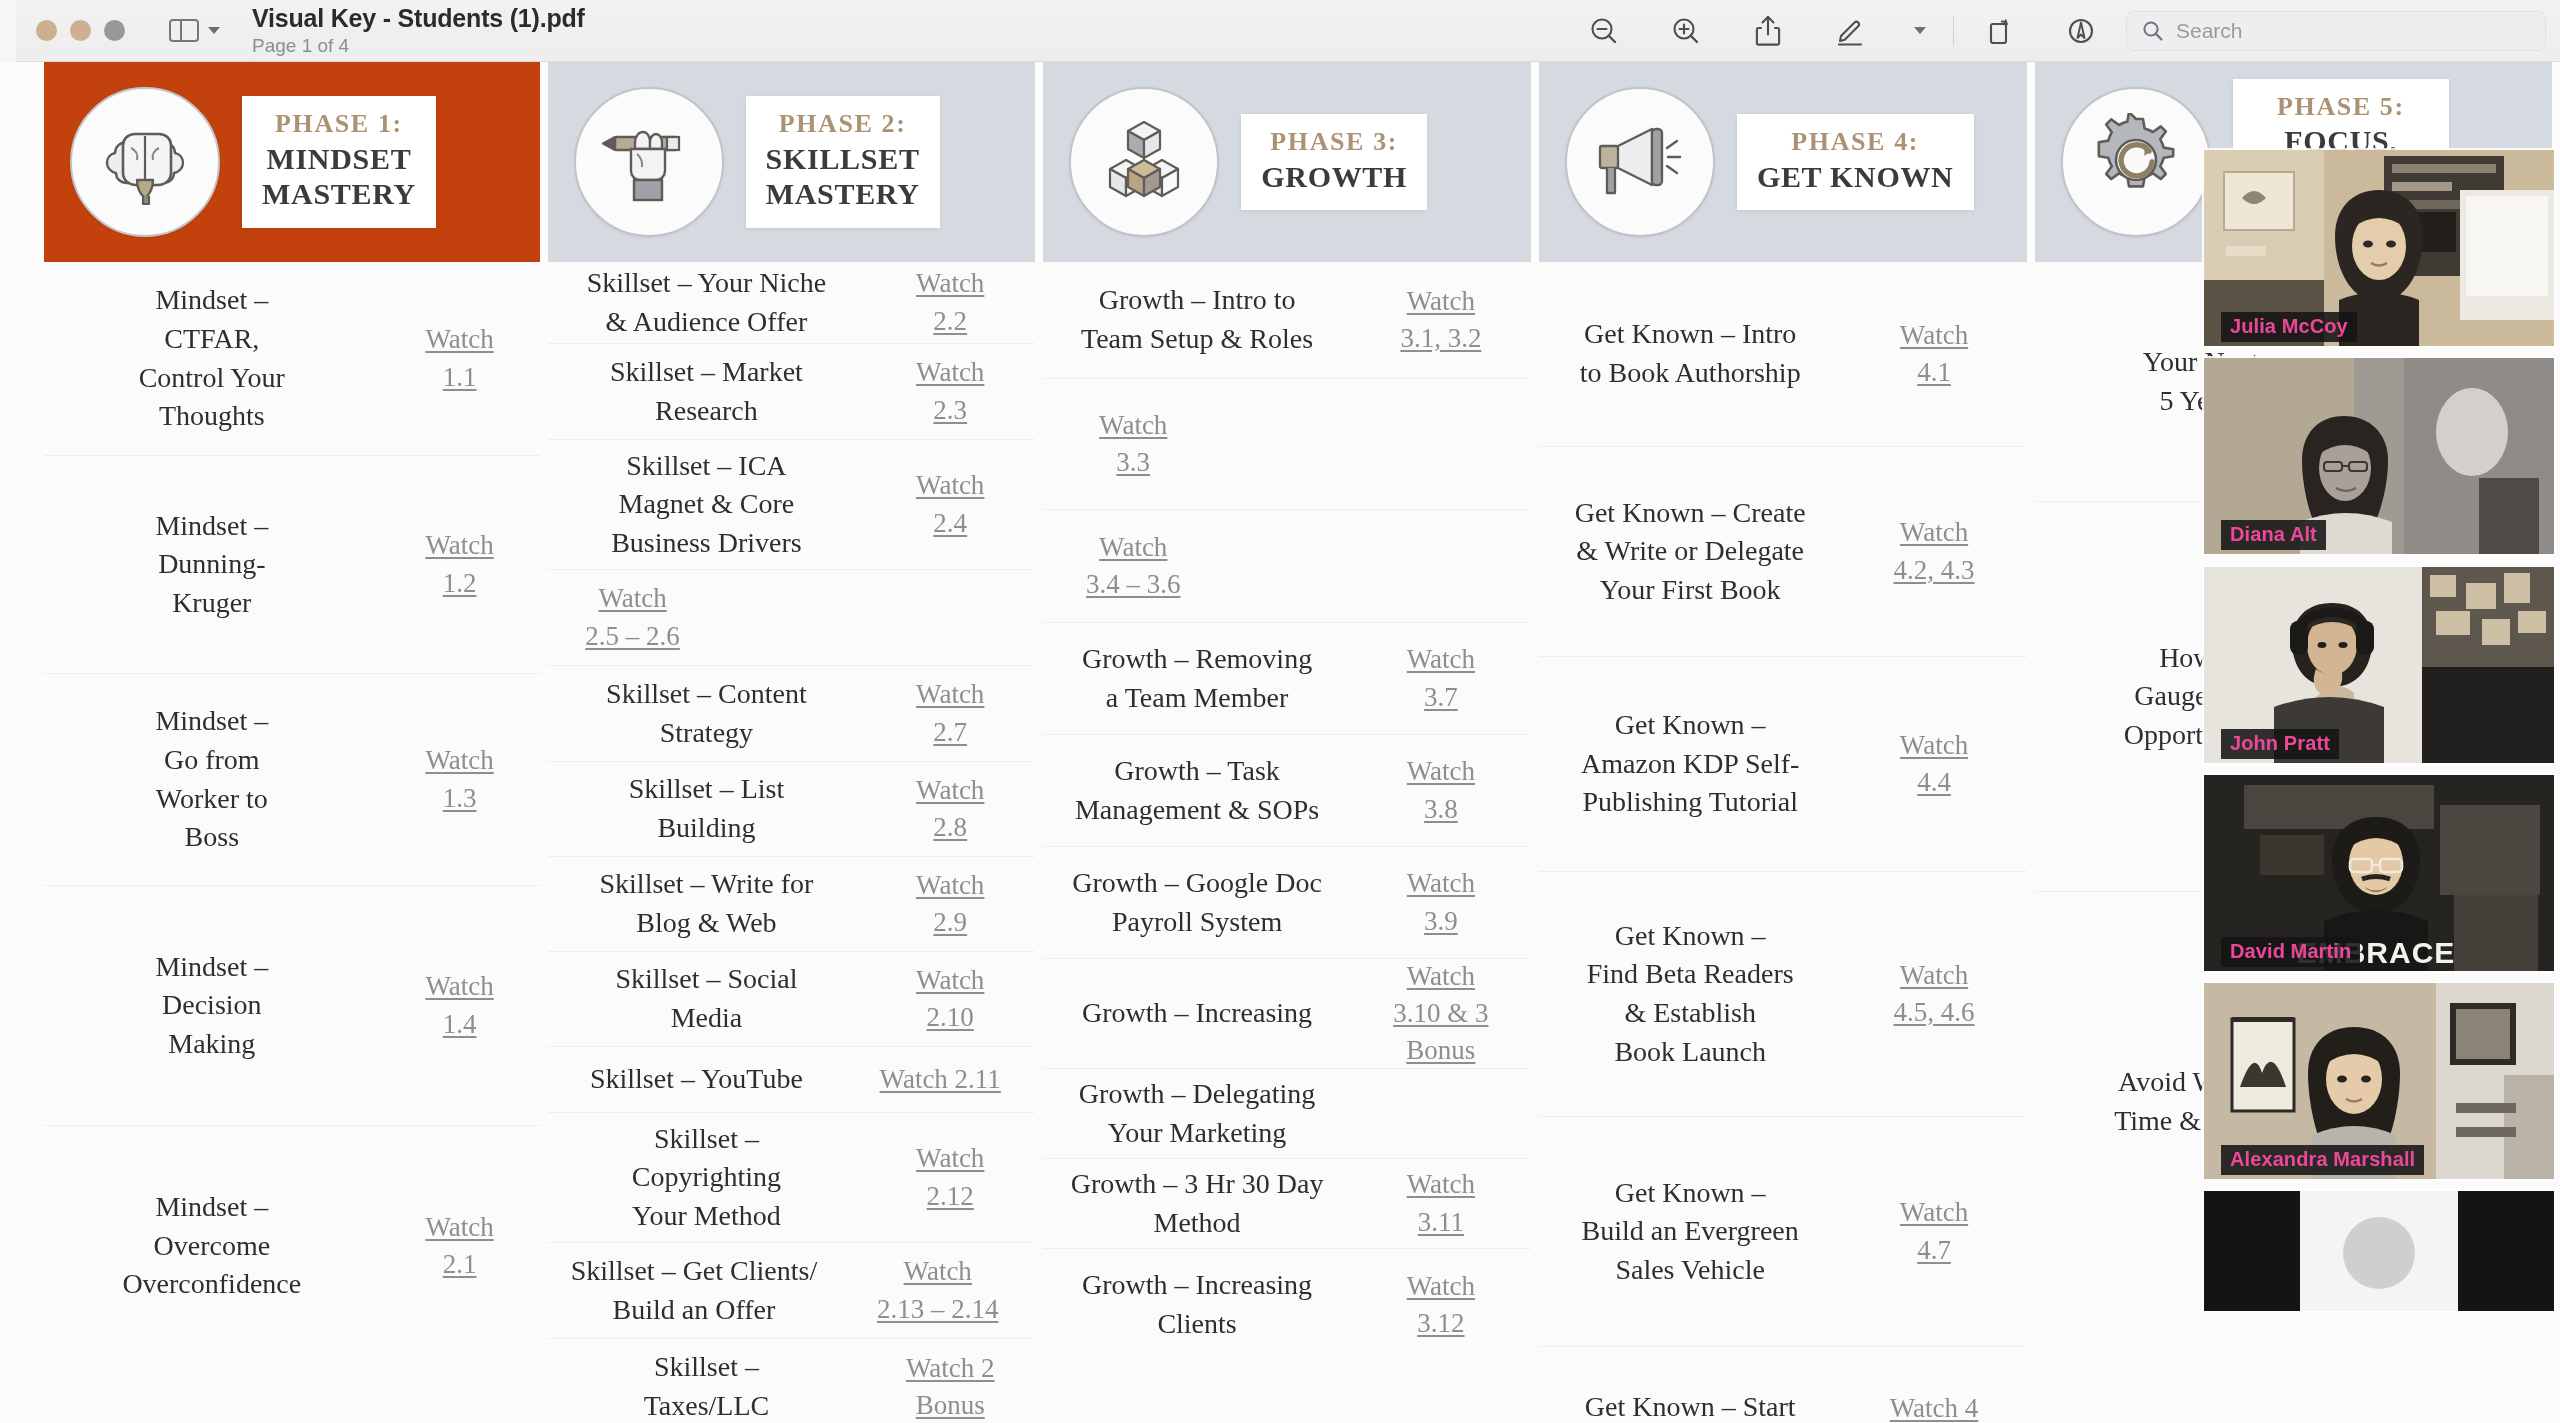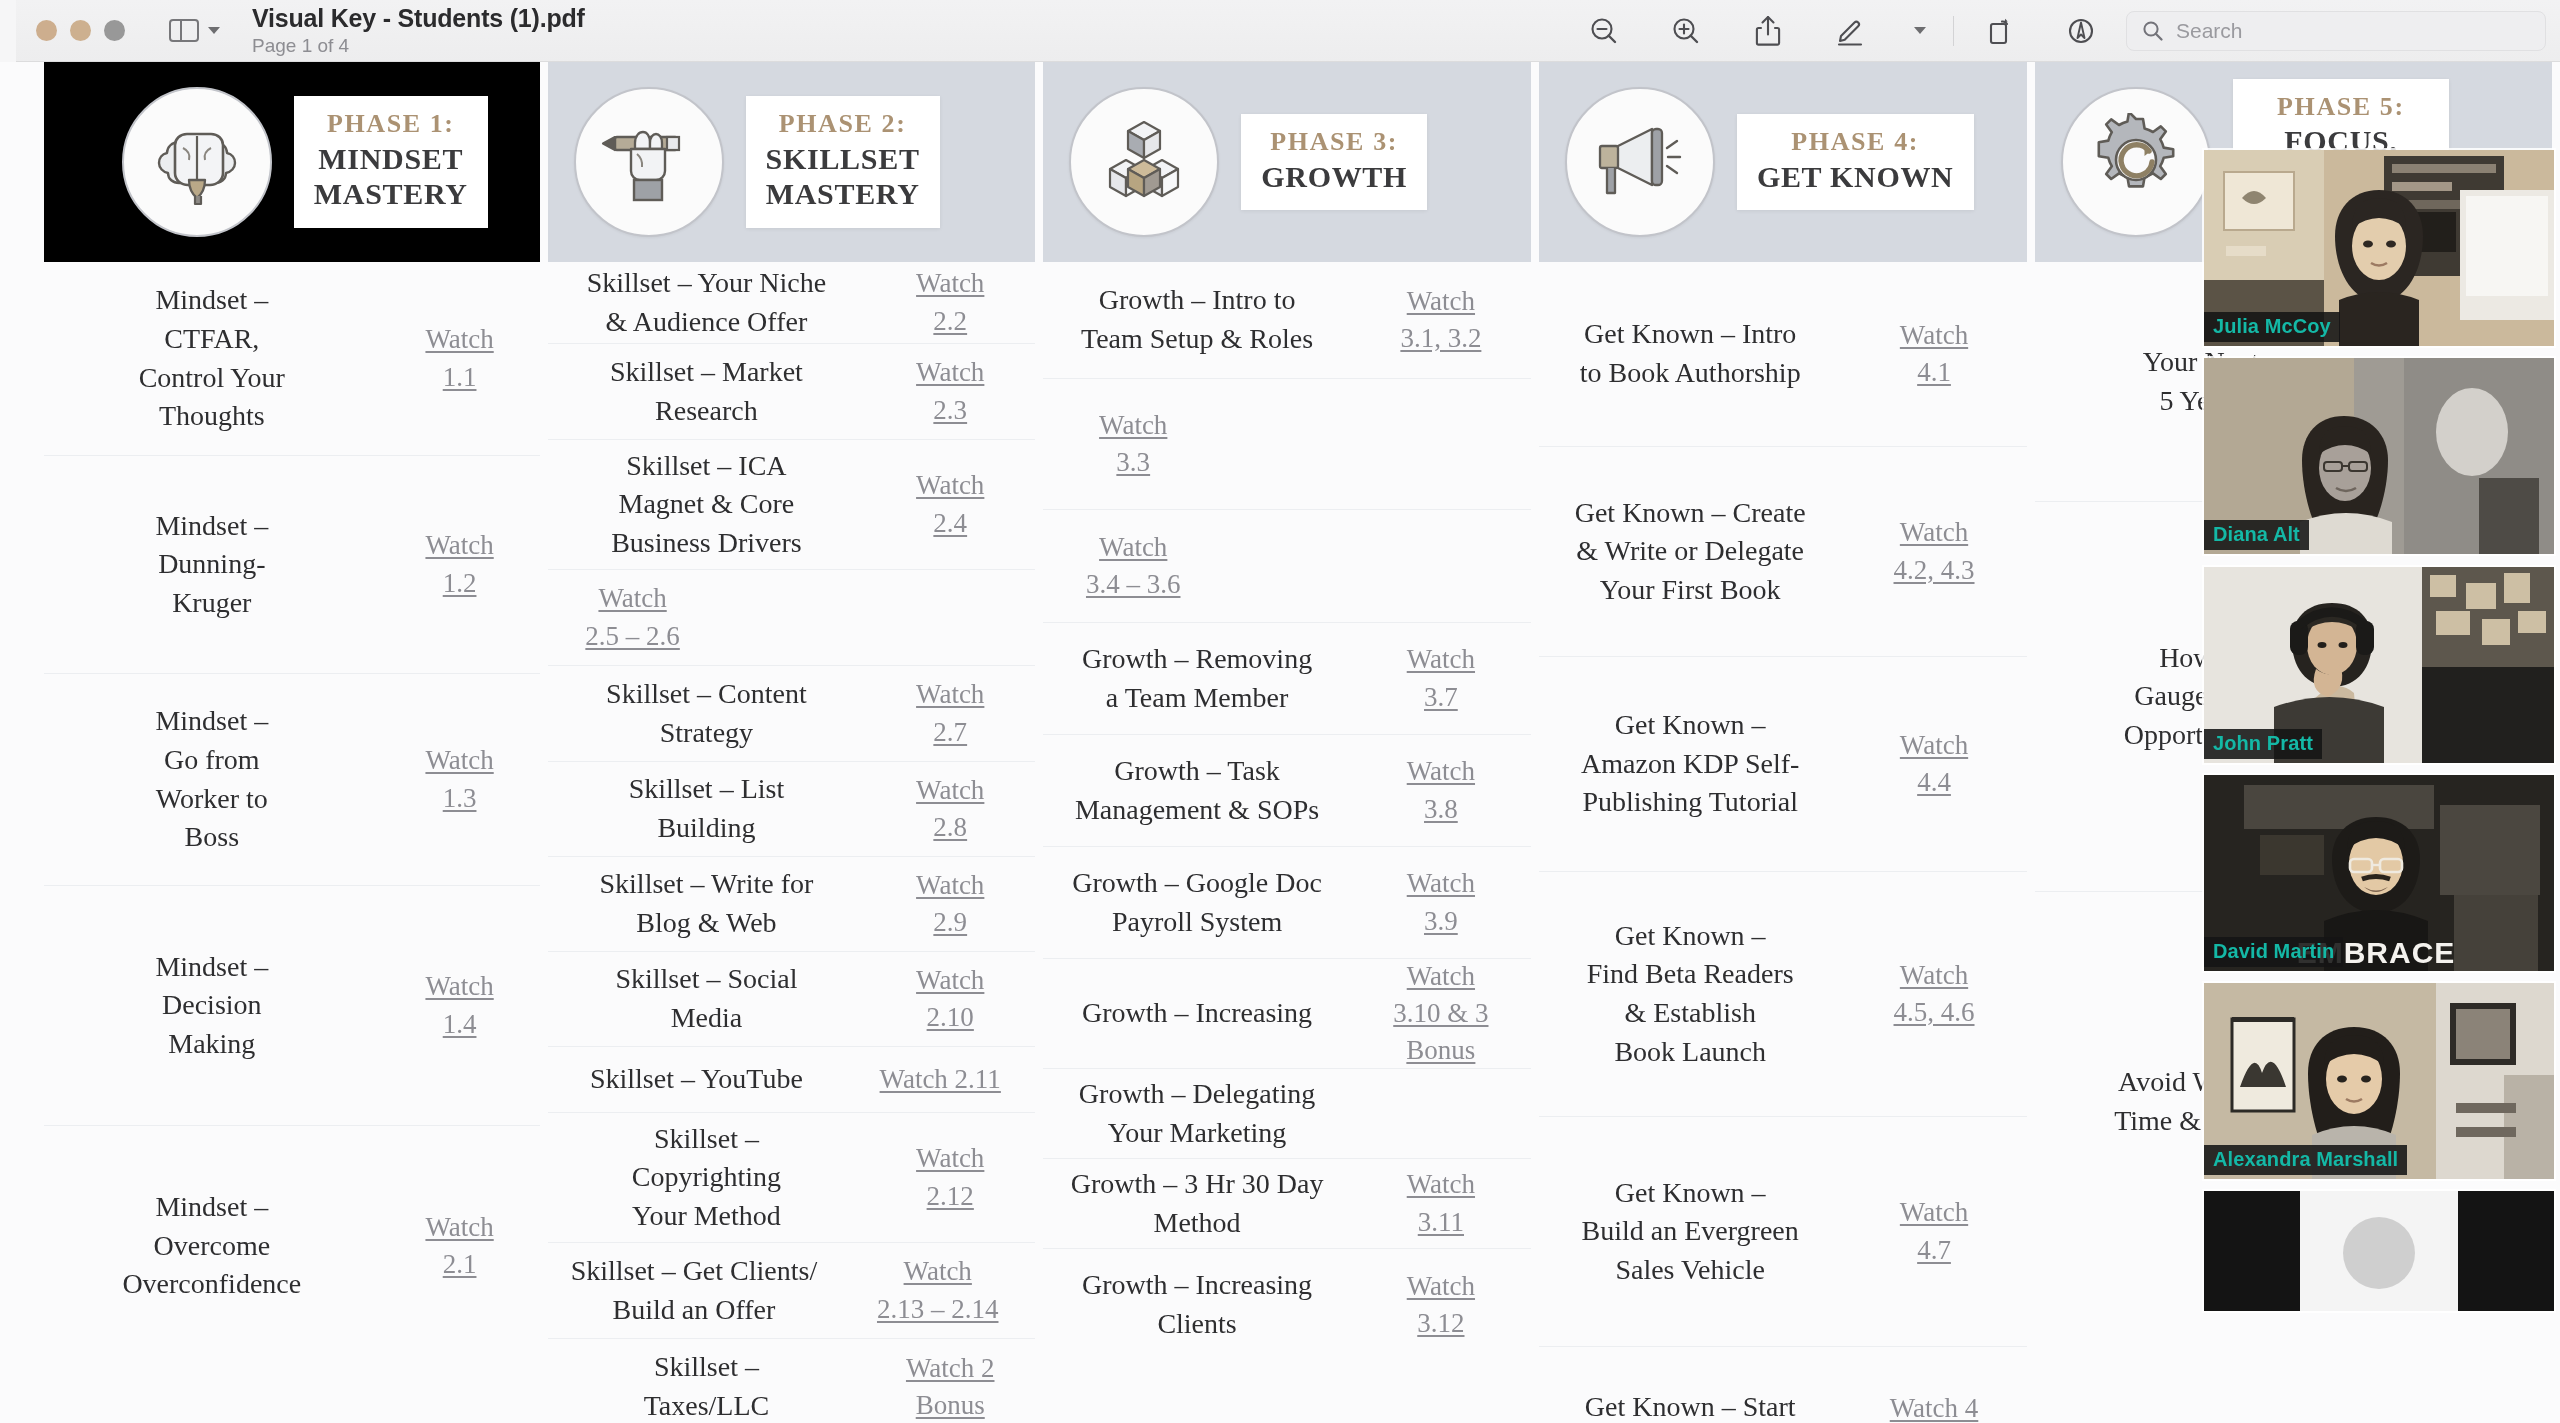--- a/index.html
+++ b/index.html
@@ -98,21 +98,21 @@
   .col.c5 { width: 520px; }
 
   
   .phase-head {
     height: 200px;
     background: #d5d9e0;
     display: flex; align-items: center;
     padding-left: 26px;
     position: relative;
   }
-  .col.c1 .phase-head { background: #000000; justify-content: center; }
+  .col.c1 .phase-head { background: #c2410c; }
 
   .badge-circle {
     width: 150px; height: 150px; border-radius: 50%;
     background: #fbfbfb;
     border: 2px solid #c2c4ca;
     display: flex; align-items: center; justify-content: center;
     flex: 0 0 150px;
     box-shadow: 0 1px 3px rgba(0,0,0,.06);
   }
   .badge-circle svg { display: block; }
@@ -171,23 +171,23 @@
     z-index: 40;
   }
   .vtile {
     position: absolute; left: 0;
     width: 350px; height: 196px;
     overflow: hidden;
     background: #2c2b29;
     box-shadow: 0 0 0 2px rgba(255,255,255,.85);
   }
   .vname {
-    position: absolute; left: 0; bottom: 4px;
+    position: absolute; left: 17px; bottom: 4px;
     background: rgba(20,20,20,.88);
-    color: #14b8a6; font-size: 20px; font-weight: 600;
+    color: #ec4899; font-size: 20px; font-weight: 600;
     padding: 3px 9px 4px;
     font-family: "Liberation Sans", sans-serif;
     letter-spacing: 0.1px;
     z-index: 3;
   }
   .vbg { position: absolute; inset: 0; }
 
   
   .cursor {
     position: absolute; z-index: 80;

